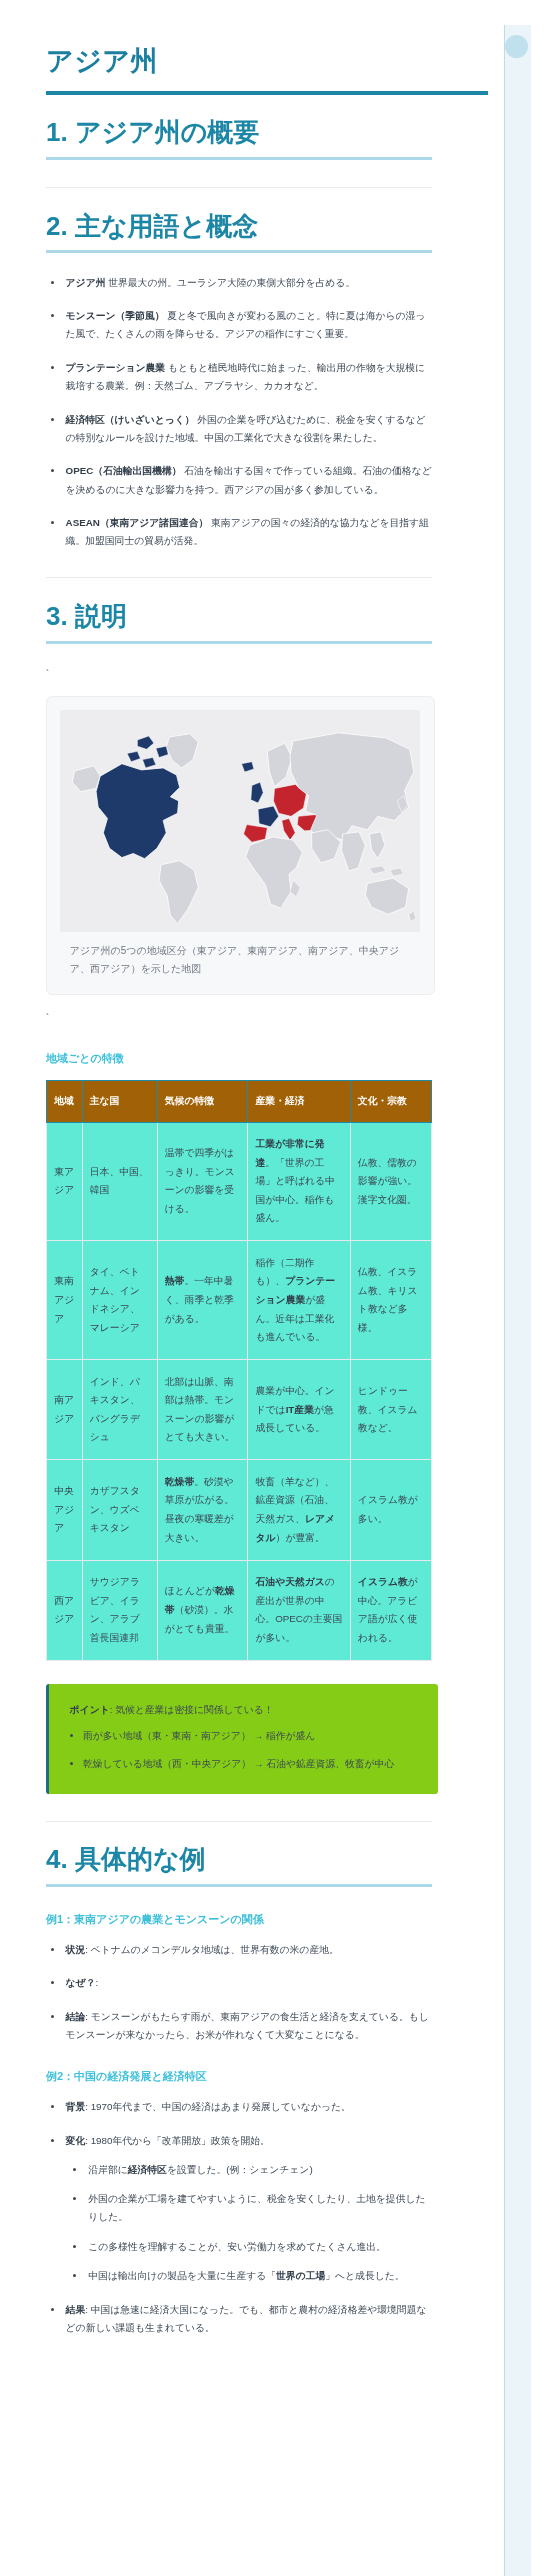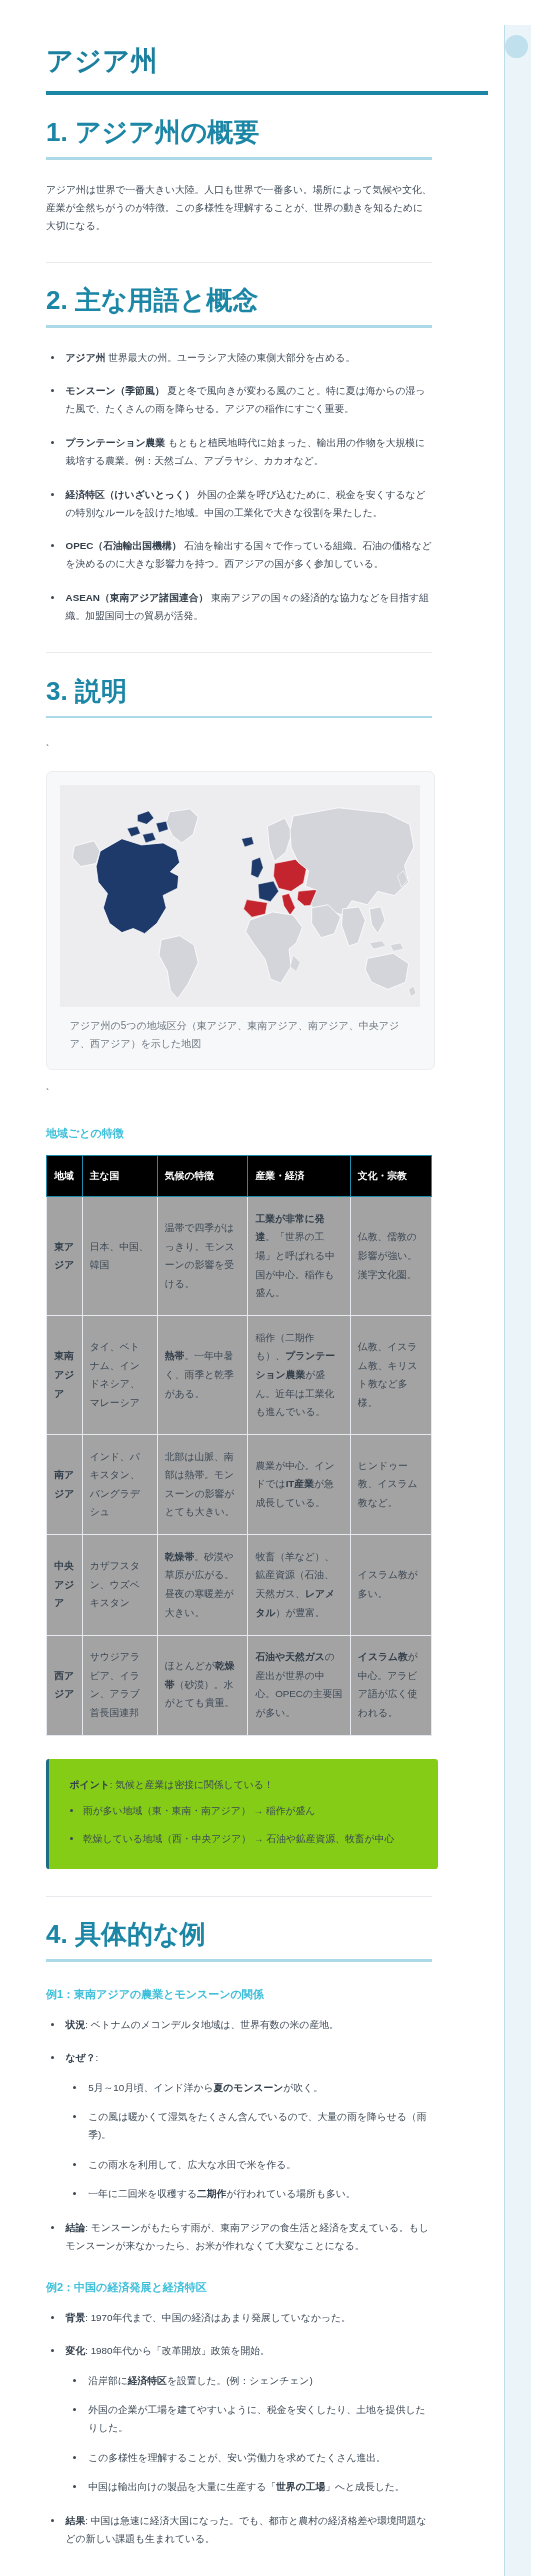--- a/index.html
+++ b/index.html
@@ -63,29 +63,29 @@
     font-size:10px; line-height:1.75; margin:10.3px 9.3px 3.1px 9.3px;
   }
 
   
   .table-wrap{margin:5.2px 0 20.6px 0;}
   table.regions{
     width:386px; border-collapse:collapse; background:#fbfcfd;
     font-size:9.8px;
   }
   table.regions th{
-    background:#000000; color:#ffffff; font-weight:bold; text-align:left;
+    background:#a16207; color:#ffffff; font-weight:bold; text-align:left;
     padding:12.4px 7.2px; border:0.5px solid #1e8ca9; line-height:1.6;
     vertical-align:middle;
   }
   table.regions td{
     border:0.5px solid #e6e9ed; padding:12.4px 7.2px; vertical-align:middle;
-    line-height:1.9; background:#a3a3a3;
-  }
-  table.regions td.region{font-weight:bold; color:#323e4a;}
+    line-height:1.9; background:#5eead4;
+  }
+  table.regions td.region{font-weight:normal; color:#323e4a;}
   table.regions th.col-region, table.regions td.region{width:18.5px;}
   table.regions th.col-countries{width:56px;}
   table.regions th.col-climate{width:71px;}
   table.regions th.col-economy{width:82px;}
   table.regions th.col-culture{width:62px;}
 
   
   .callout{
     width:355px; background:#84cc16; border-left:3.6px solid #1d6d84;
     border-radius:3.1px; padding:17.5px 13.4px 10.3px 20.6px; margin:23px 0 4.1px 0;
@@ -102,21 +102,20 @@
 
 <div class="page">
 
   <h1>アジア州</h1>
   <div class="h1-rule"></div>
 
   <div class="content">
 
     <h2>1. アジア州の概要</h2>
     <div class="h2-rule"></div>
-    <p>アジア州は世界で一番大きい大陸。人口も世界で一番多い。場所によって気候や文化、産業が全然ちがうのが特徴。この多様性を理解することが、世界の動きを知るために大切になる。</p>
 
     <hr class="section-div">
 
     <h2>2. 主な用語と概念</h2>
     <div class="h2-rule"></div>
     <ul class="l1" id="terms-list">
         <li><b>アジア州</b> 世界最大の州。ユーラシア大陸の東側大部分を占める。</li>
         <li><b>モンスーン（季節風）</b> 夏と冬で風向きが変わる風のこと。特に夏は海からの湿った風で、たくさんの雨を降らせる。アジアの稲作にすごく重要。</li>
         <li><b>プランテーション農業</b> もともと植民地時代に始まった、輸出用の作物を大規模に栽培する農業。例：天然ゴム、アブラヤシ、カカオなど。</li>
         <li><b>経済特区（けいざいとっく）</b> 外国の企業を呼び込むために、税金を安くするなどの特別なルールを設けた地域。中国の工業化で大きな役割を果たした。</li>
@@ -252,26 +251,21 @@
     </div>
 
     <hr class="section-div">
 
     <h2>4. 具体的な例</h2>
     <div class="h2-rule"></div>
     <div id="examples">
         <h3>例1：東南アジアの農業とモンスーンの関係</h3>
         <ul class="l1">
           <li><b>状況</b>: ベトナムのメコンデルタ地域は、世界有数の米の産地。</li>
-          <li><b>なぜ？</b>:<ul class="l2">
-              <li>5月～10月頃、インド洋から<b>夏のモンスーン</b>が吹く。</li>
-              <li>この風は暖かくて湿気をたくさん含んでいるので、大量の雨を降らせる（雨季)。</li>
-              <li>この雨水を利用して、広大な水田で米を作る。</li>
-              <li>一年に二回米を収穫する<b>二期作</b>が行われている場所も多い。</li>
-            </ul></li>
+          <li><b>なぜ？</b>:</li>
           <li><b>結論</b>: モンスーンがもたらす雨が、東南アジアの食生活と経済を支えている。もしモンスーンが来なかったら、お米が作れなくて大変なことになる。</li>
         </ul>
         <h3>例2：中国の経済発展と経済特区</h3>
         <ul class="l1">
           <li><b>背景</b>: 1970年代まで、中国の経済はあまり発展していなかった。</li>
           <li><b>変化</b>: 1980年代から「改革開放」政策を開始。<ul class="l2">
               <li>沿岸部に<b>経済特区</b>を設置した。(例：シェンチェン)</li>
               <li>外国の企業が工場を建てやすいように、税金を安くしたり、土地を提供したりした。</li>
               <li>この多様性を理解することが、安い労働力を求めてたくさん進出。</li>
               <li>中国は輸出向けの製品を大量に生産する「<b>世界の工場</b>」へと成長した。</li>

